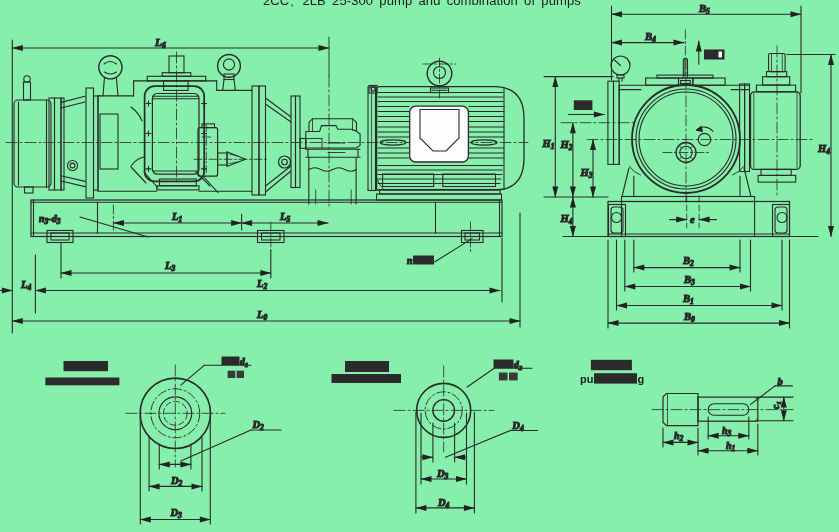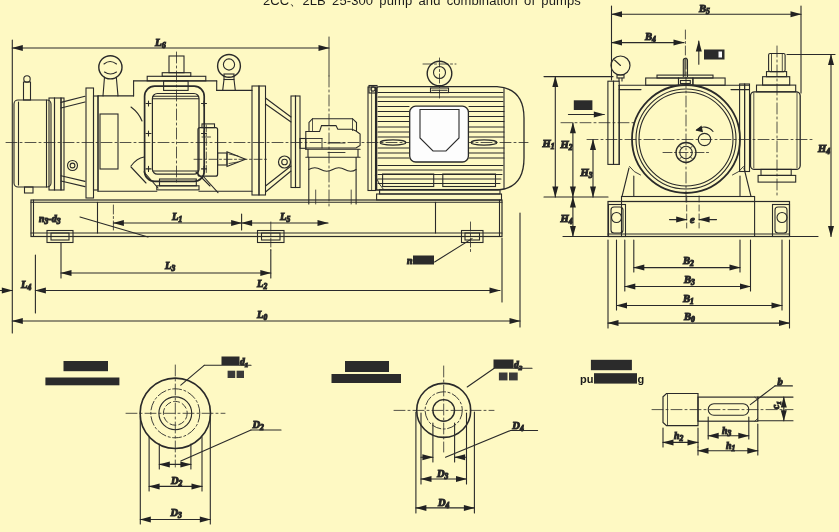--- a/index.html
+++ b/index.html
@@ -1,16 +1,16 @@
 <!DOCTYPE html>
 <html><head>
 <meta charset="utf-8">
 <style>
 html,body{margin:0;padding:0;background:#fff;}
-#page{position:relative;width:839px;height:532px;background:#fef9c3;overflow:hidden;font-family:"Liberation Sans",sans-serif;}
+#page{position:relative;width:839px;height:532px;background:#86efac;overflow:hidden;font-family:"Liberation Sans",sans-serif;}
 svg{position:absolute;left:0;top:0;}
 text{font-family:"Liberation Serif",serif;font-style:italic;font-weight:bold;fill:#1c1c1c;}
 </style>
 </head>
 <body>
 
 <div id="page">
 <svg width="839" height="532" viewBox="0 0 839 532">
 <defs>
 <marker id="ar" markerWidth="12" markerHeight="8" refX="11" refY="4" orient="auto" markerUnits="userSpaceOnUse">

